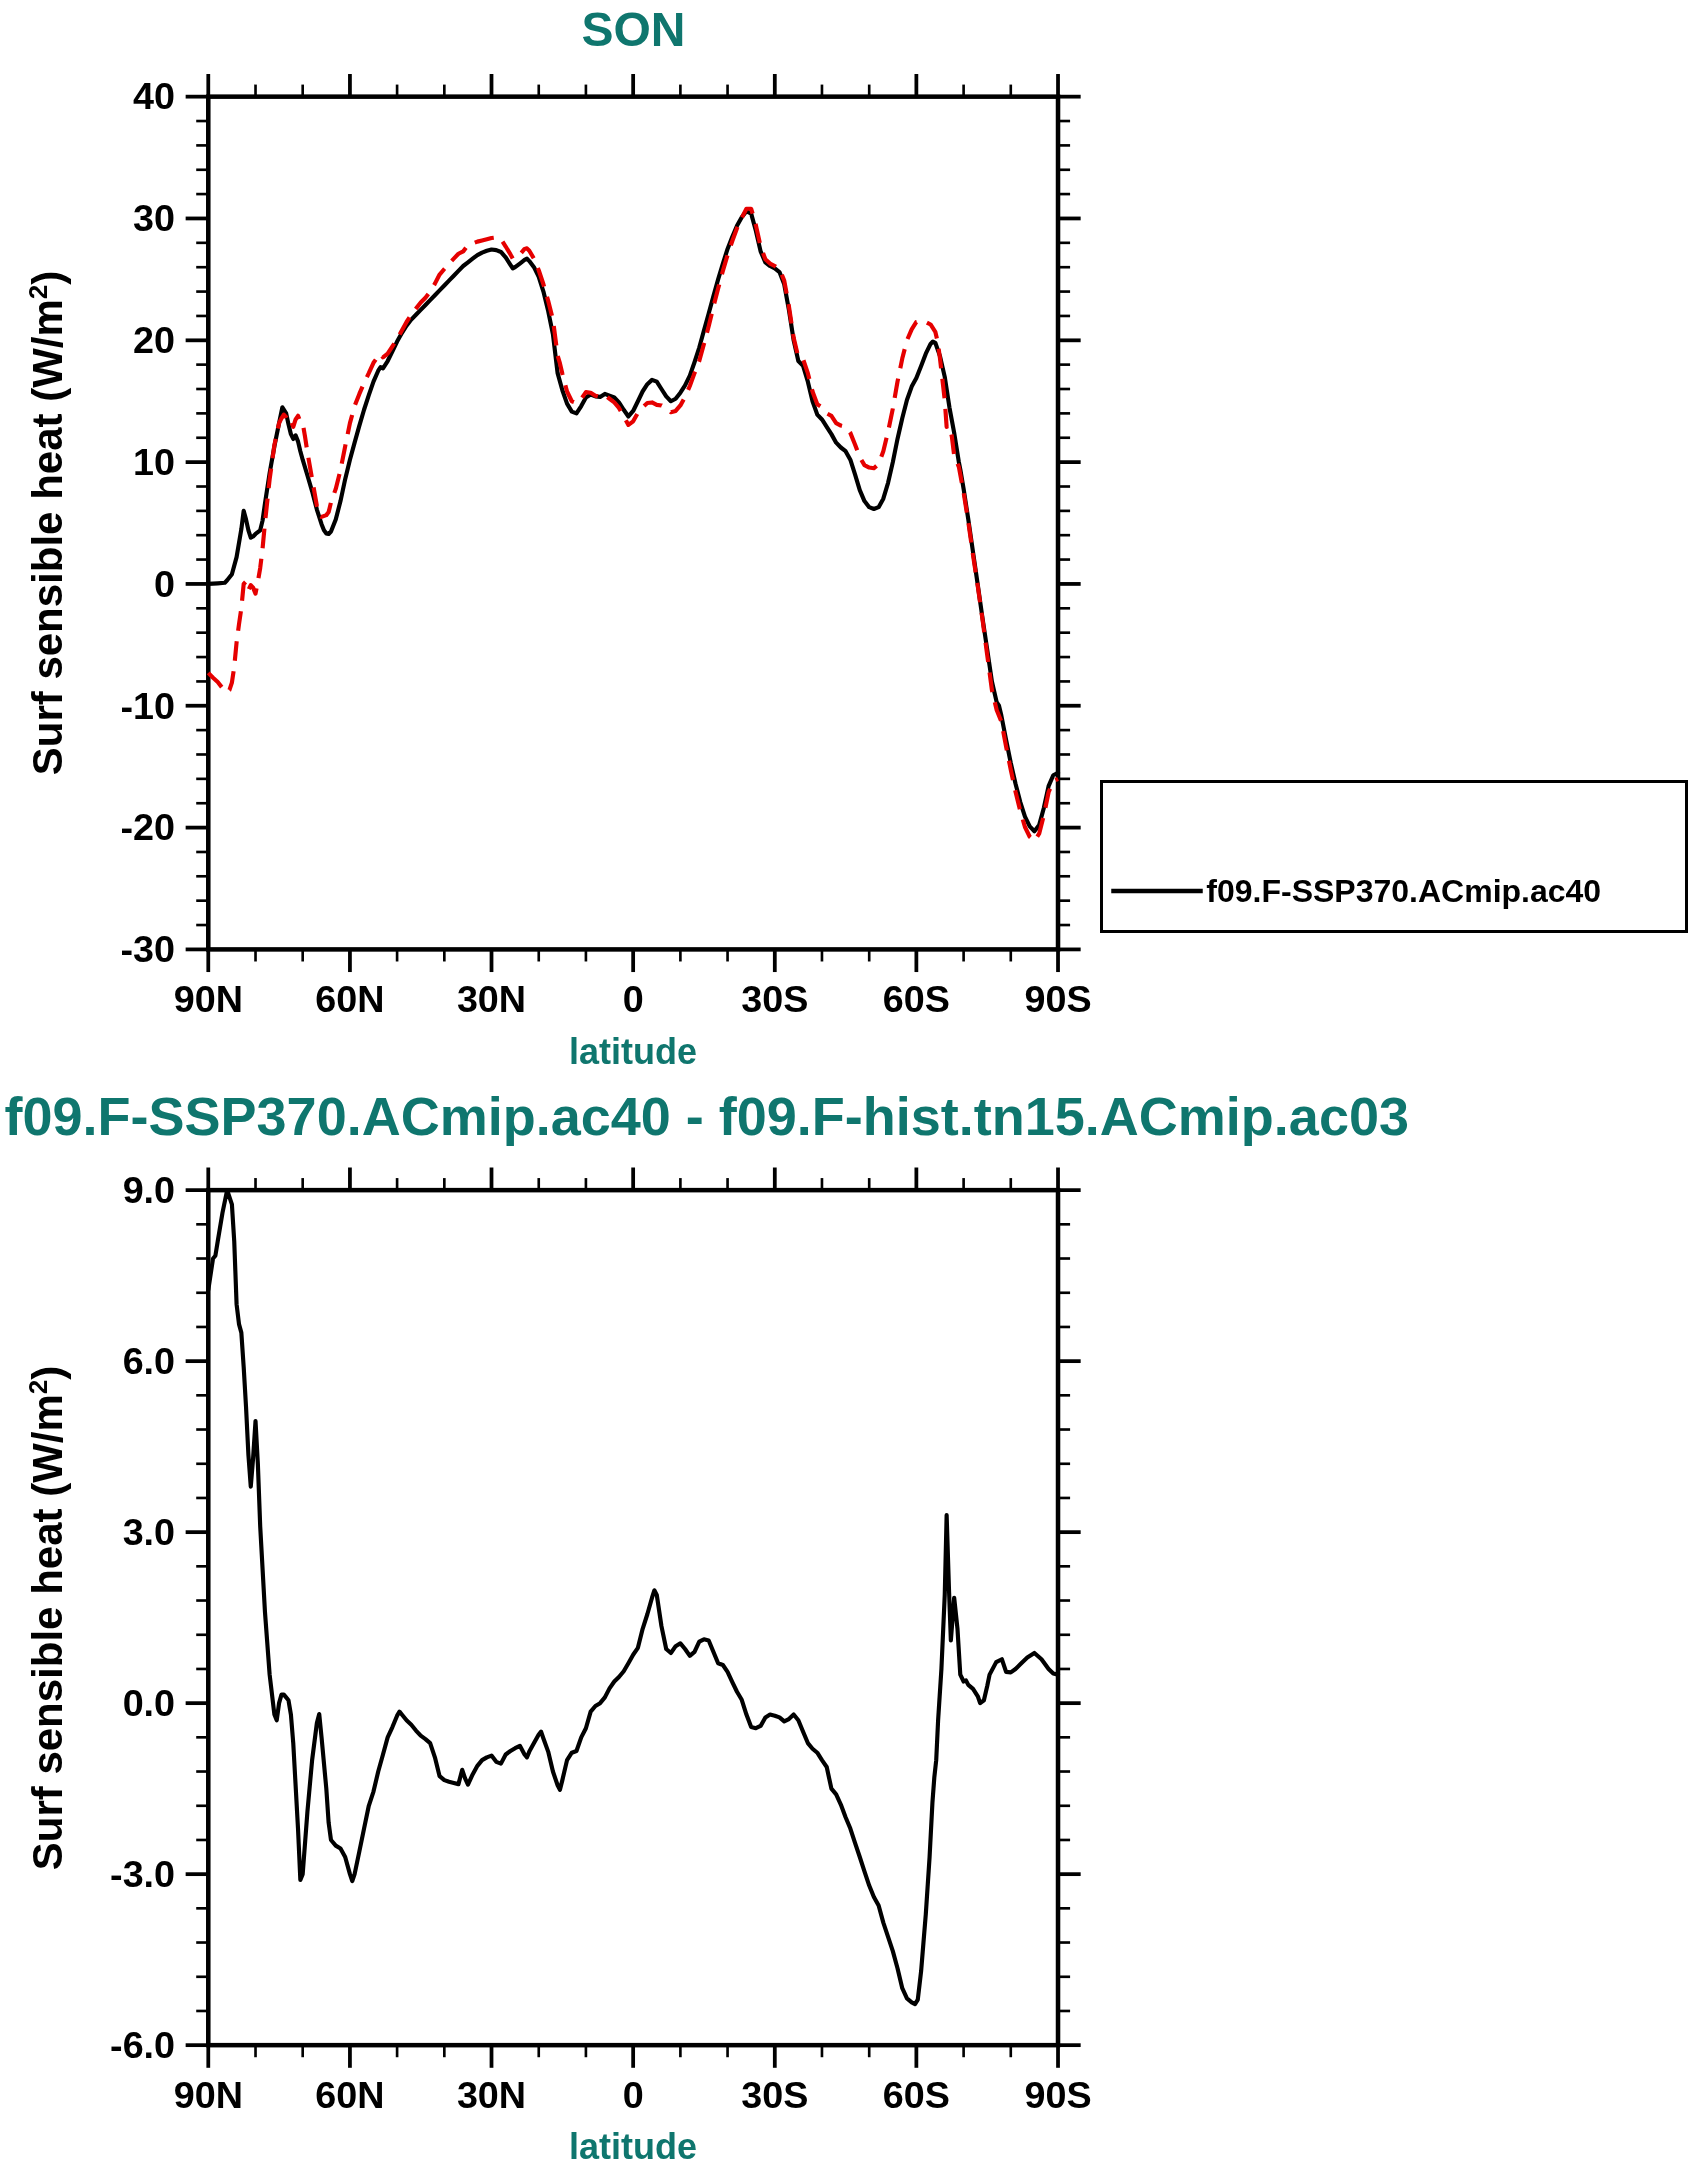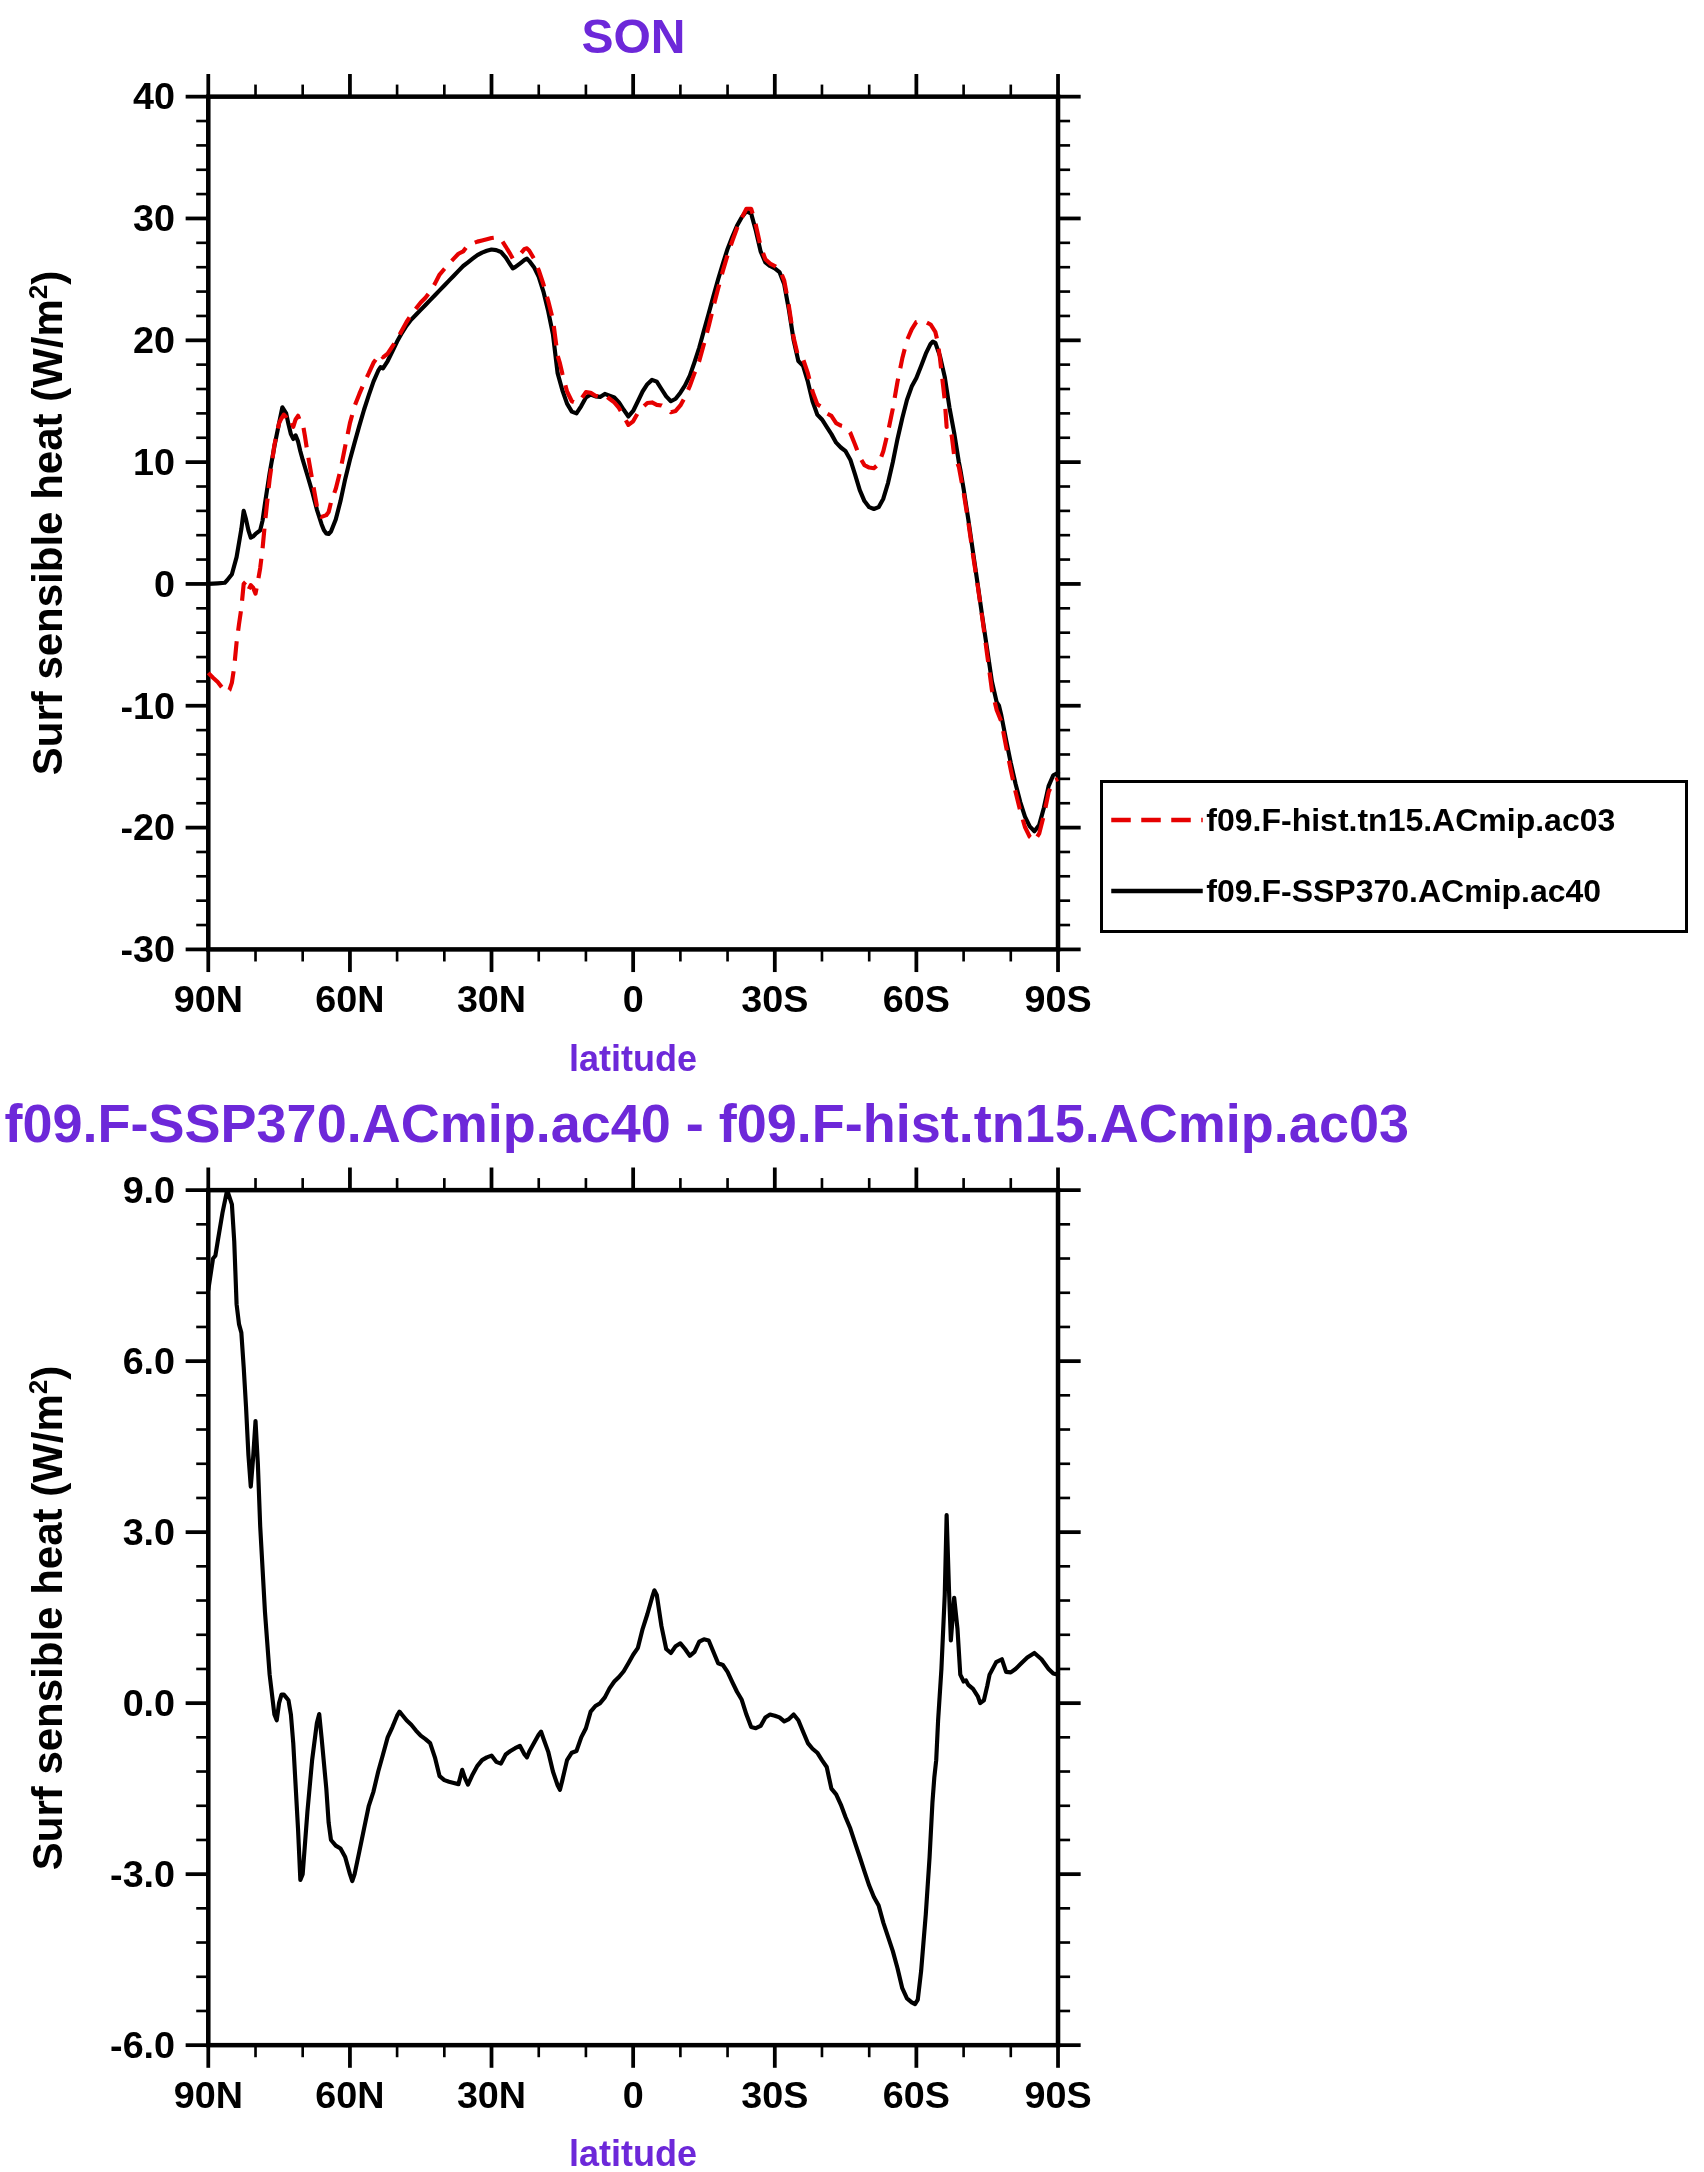--- a/index.html
+++ b/index.html
@@ -1,19 +1,19 @@
 <!DOCTYPE html>
 <html style="font-size:12px"><head>
 <meta charset="utf-8">
 <style>
   html,body{margin:0;padding:0;background:#ffffff;}
   body{width:1704px;height:2172px;position:relative;overflow:hidden;
        font-family:"Liberation Sans", sans-serif;}
   .abs{position:absolute;}
-  .ttl{font-weight:bold;color:#6d28d9;white-space:nowrap;margin-top:7px;}
+  .ttl{font-weight:bold;color:#0f766e;white-space:nowrap;}
   #son-title{left:0;top:1.5px;width:1267px;text-align:center;font-size:48px;}
   #diff-title{left:4.5px;top:1085px;font-size:54px;}
   .xaxis-label{width:1704px;left:-219px;text-align:center;font-size:36px;font-weight:bold;}
   #xlabel-top{top:1031px;}
   #xlabel-bottom{top:2126px;}
   .ylabel{font-size:42px;font-weight:bold;white-space:nowrap;
           transform:translate(-50%,-50%) rotate(-90deg);}
   #ylabel-top{left:47px;top:523px;}
   #ylabel-bottom{left:47px;top:1618px;}
   .ylabel .sup{font-size:0.62em;vertical-align:super;}
@@ -269,26 +269,20 @@
 <div id="diff-title" class="abs ttl">f09.F-SSP370.ACmip.ac40 - f09.F-hist.tn15.ACmip.ac03</div>
 
 <div id="ylabel-top" class="abs ylabel"><span>Surf sensible heat (W/m</span><span class="sup">2</span><span>)</span></div>
 
 <div id="ylabel-bottom" class="abs ylabel"><span>Surf sensible heat (W/m</span><span class="sup">2</span><span>)</span></div>
 
 <div id="xlabel-top" class="abs ttl xaxis-label">latitude</div>
 <div id="xlabel-bottom" class="abs ttl xaxis-label">latitude</div>
 
 <div id="legend-box" class="abs">
-  <div id="legend-entry-0" class="legend-entry">
-    <svg class="sample" viewBox="0 0 122 8">
-      <line id="legend-line-0" x1="0" y1="4" x2="122" y2="4" stroke-width="6" stroke="#e60000" stroke-dasharray="26 14"></line>
-    </svg>
-    <span class="lab">f09.F-hist.tn15.ACmip.ac03</span>
-  </div>
   <div id="legend-entry-1" class="legend-entry">
     <svg class="sample" viewBox="0 0 122 8">
       <line id="legend-line-1" x1="0" y1="4" x2="122" y2="4" stroke-width="6" stroke="#000000"></line>
     </svg>
     <span class="lab">f09.F-SSP370.ACmip.ac40</span>
   </div>
 </div>
 
 
 </body></html>

